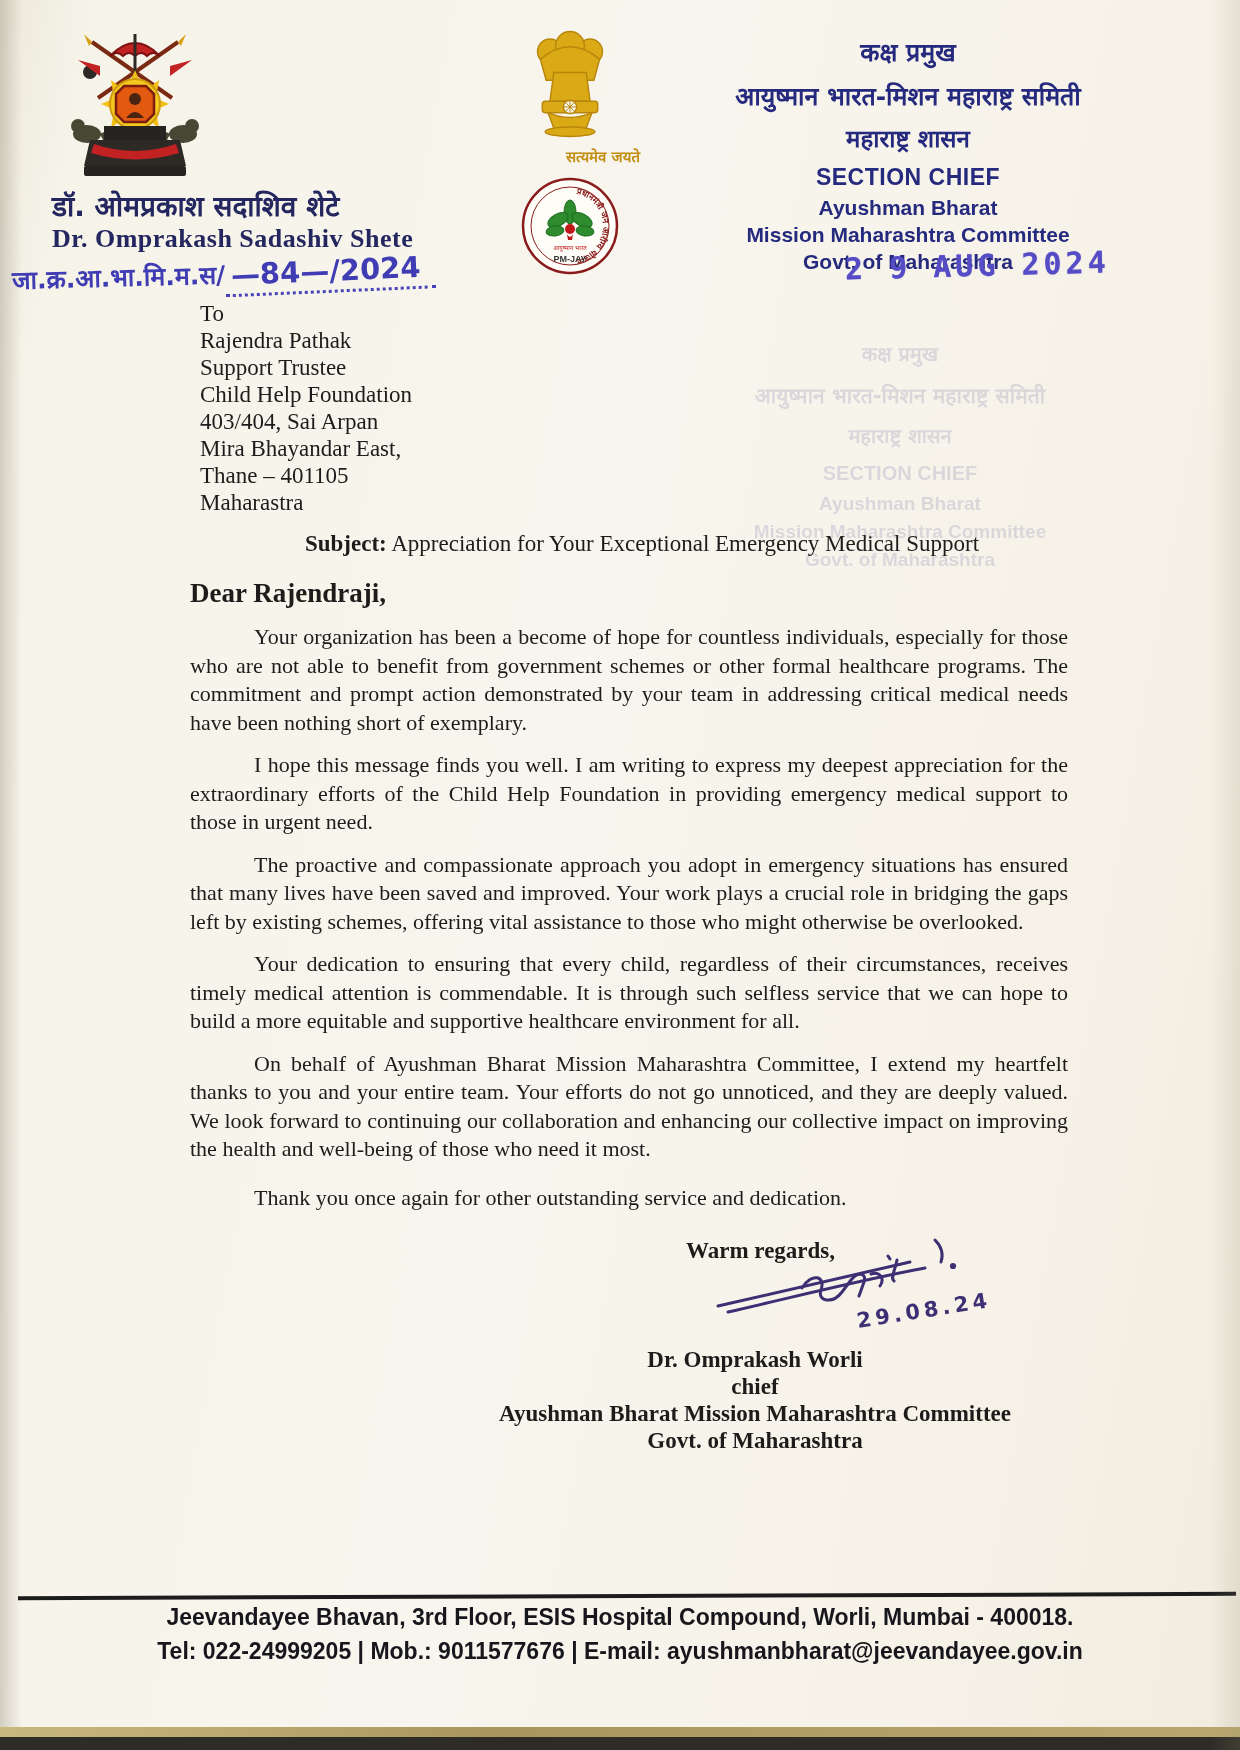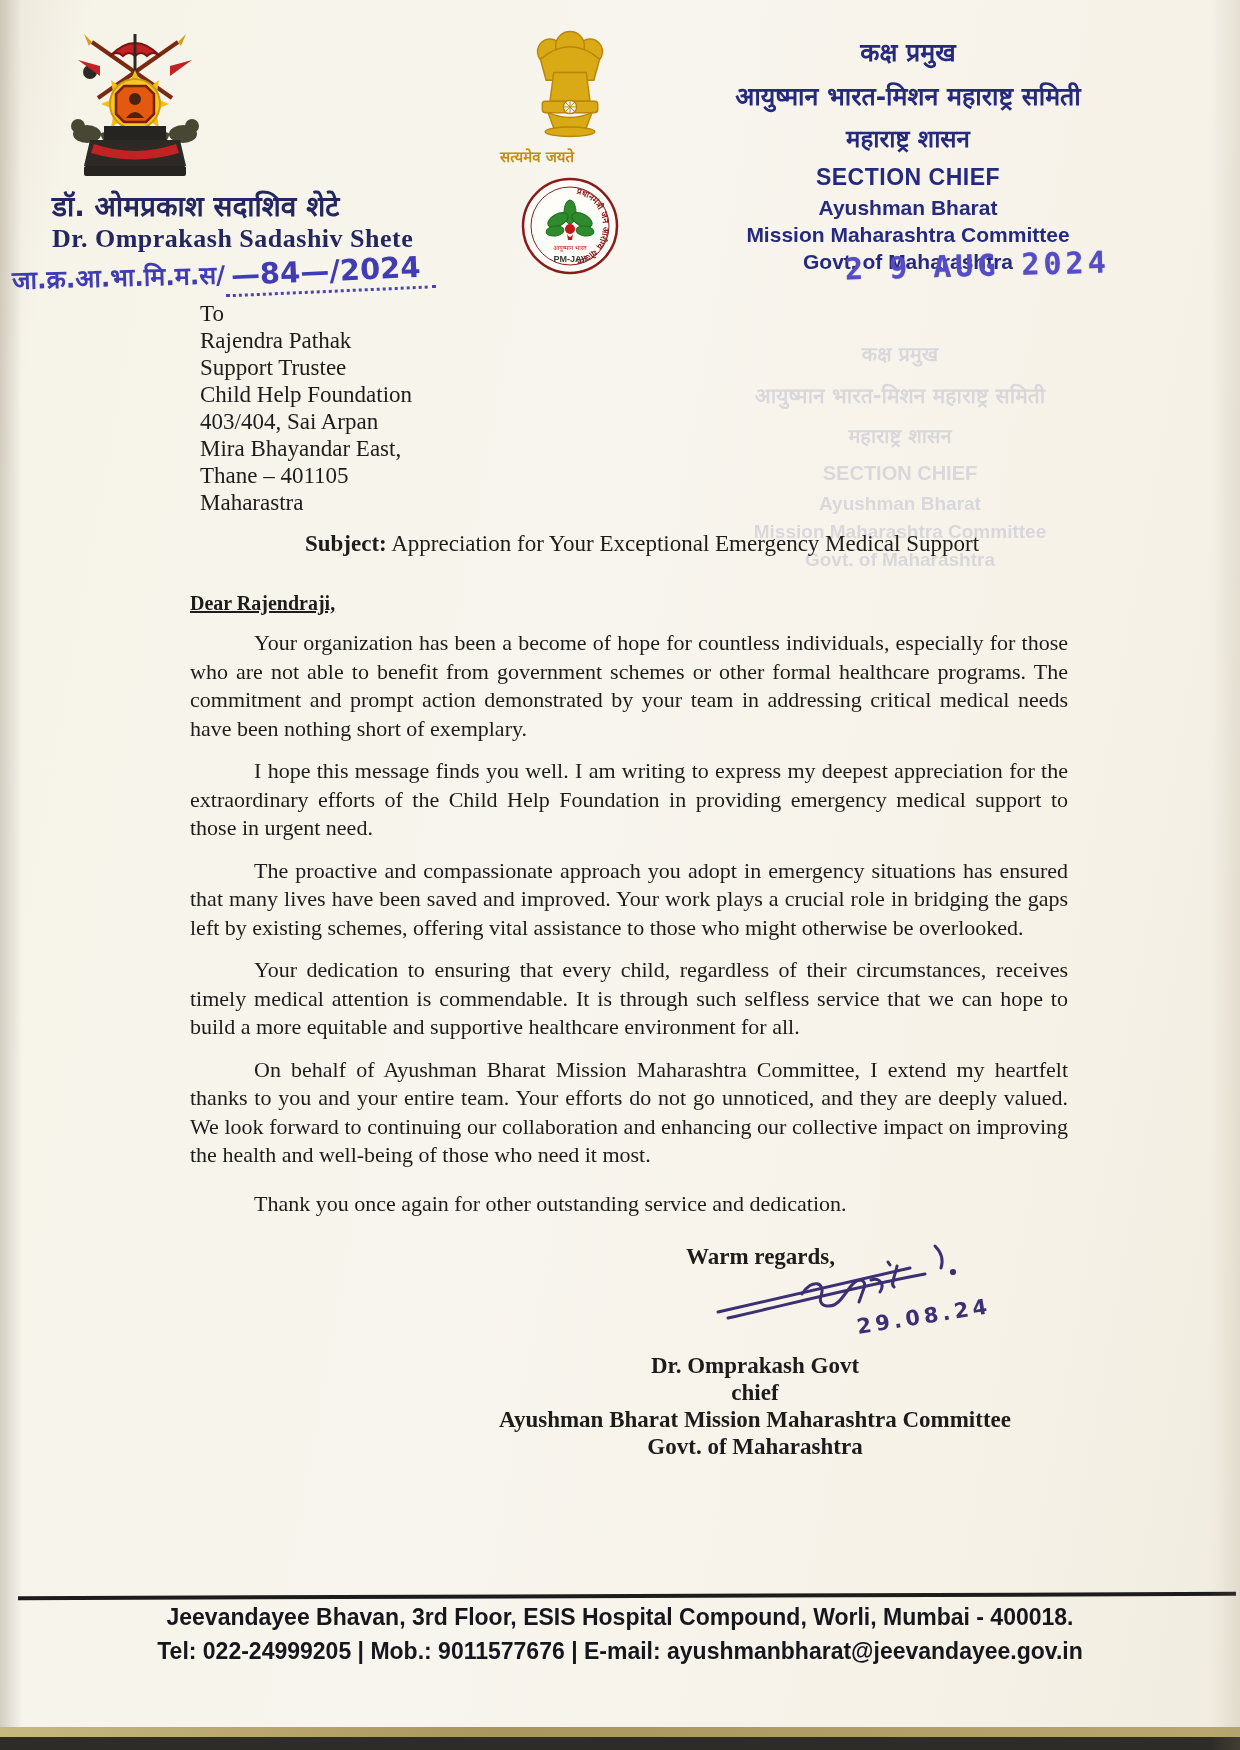--- a/index.html
+++ b/index.html
@@ -18,21 +18,21 @@
   
   .crest{position:absolute;left:60px;top:26px;width:150px;height:160px;}
   .dev-name{position:absolute;left:52px;top:186px;width:420px;color:#23265f;font-size:28px;font-weight:700;}
   .en-name{position:absolute;left:52px;top:224px;width:440px;color:#23265f;font-size:26px;font-weight:700;
     font-family:"Liberation Serif","DejaVu Serif",serif;letter-spacing:.5px;}
   .ref-line{position:absolute;left:12px;top:256px;width:470px;color:#3f3cb4;transform:rotate(-1.5deg);white-space:nowrap;}
   .ref-prefix{font-size:25px;font-weight:700;}
   .ref-number{display:inline-block;font-size:29px;font-weight:700;border-bottom:3px dotted #4743b8;
     padding:0 14px 2px 6px;transform:rotate(-1deg);}
 
-  .center-col{position:absolute;left:500px;top:24px;width:140px;text-align:left;}
+  .center-col{position:absolute;left:500px;top:24px;width:140px;text-align:right;}
   .ashoka{width:86px;height:120px;display:block;margin:0 auto;}
   .satyamev{color:#c38f12;font-size:15px;font-weight:700;margin-top:2px;}
   .pmjay{width:100px;height:100px;display:block;margin:10px auto 0;}
 
   .right-col{position:absolute;left:718px;top:34px;width:380px;text-align:center;color:#252a7e;}
   .right-col .h1{font-size:25px;font-weight:700;margin-bottom:10px;}
   .right-col .h2{font-size:25px;font-weight:700;margin-bottom:9px;}
   .right-col .h3{font-size:24px;font-weight:700;margin-bottom:10px;}
   .right-col .e1{font-size:23px;font-weight:700;letter-spacing:.5px;margin-bottom:5px;}
   .right-col .e2{font-size:21px;font-weight:700;margin-bottom:3px;}
@@ -48,21 +48,21 @@
   .ghost .g3{font-size:20px;font-weight:700;margin-bottom:13px;}
   .ghost .g4{font-size:20px;font-weight:700;margin-bottom:8px;}
   .ghost .g5{font-size:19px;font-weight:700;margin-bottom:6px;}
 
   
   .content{position:absolute;left:190px;top:300px;width:878px;color:#1d1c1a;}
   .recipient{margin-left:10px;font-size:23px;line-height:27px;}
   .recipient .b{font-weight:400;}
   .subject-line{margin-top:15px;text-align:center;font-size:23px;padding-left:26px;}
   .subject-line .lbl{font-weight:700;}
-  .salutation{margin-top:35px;font-size:20px;font-weight:700;text-decoration:underline;}
+  .salutation{margin-top:21px;font-size:27px;font-weight:700;}
   .para{margin:14px 0 0 0;font-size:22px;line-height:28.5px;text-align:justify;text-indent:64px;}
   .thanks{margin-top:20px;}
 
   .regards{margin-top:26px;margin-left:496px;font-size:23px;font-weight:700;}
   .sig-wrap{margin-left:520px;margin-top:-6px;height:86px;position:relative;}
   .sig-svg{position:absolute;left:0;top:-26px;width:300px;height:110px;}
   .sign-block{width:620px;margin-left:255px;text-align:center;font-size:23px;font-weight:700;line-height:27px;margin-top:2px;}
 
   
   .footer-rule{position:absolute;left:18px;right:4px;top:1594px;height:4px;background:#1c1c1c;transform:rotate(-.2deg);}
@@ -233,21 +233,21 @@
           <path d="M18,80 C80,66 150,48 215,36"></path>
           <path d="M92,56 c10,-16 24,-12 19,2 c-4,12 12,14 21,2 l9,-12 c7,-9 16,-7 13,2 l-5,14 m12,-22 c9,-3 14,5 9,12 m8,-30 l2,3 m7,1 c-2,11 -7,18 -3,21"></path>
           <path d="M225,8 q10,10 6,22"></path>
           <circle cx="243" cy="34" r="1.6" fill="#3c2f73"></circle>
         </g>
         <text x="148" y="96" font-size="21" font-weight="bold" fill="#3c2f73" font-family="DejaVu Sans,sans-serif" letter-spacing="4" transform="rotate(-9 148 96)">29.08.24</text>
       </svg>
     </div>
 
     <div class="sign-block">
-      <div>Dr. Omprakash Govt</div>
+      <div>Dr. Omprakash Worli</div>
       <div>chief</div>
       <div>Ayushman Bharat Mission Maharashtra Committee</div>
       <div>Govt. of Maharashtra</div>
     </div>
   </main>
 
   <div class="footer-rule"></div>
   <div class="footer-text">
     <div class="f1">Jeevandayee Bhavan, 3rd Floor, ESIS Hospital Compound, Worli, Mumbai - 400018.</div>
     <div class="f2">Tel: 022-24999205 | Mob.: 9011577676 | E-mail: ayushmanbharat@jeevandayee.gov.in</div>

